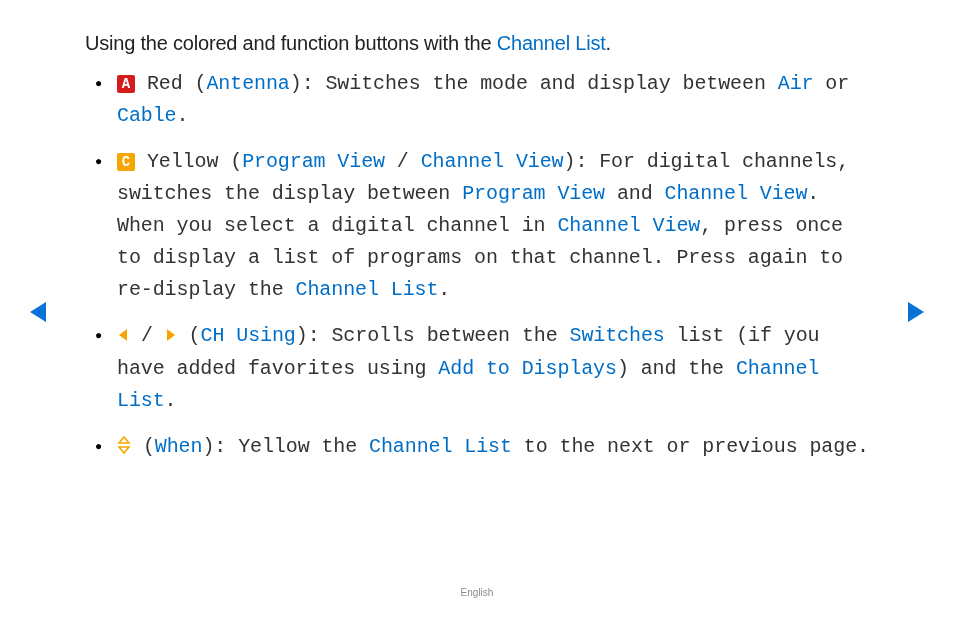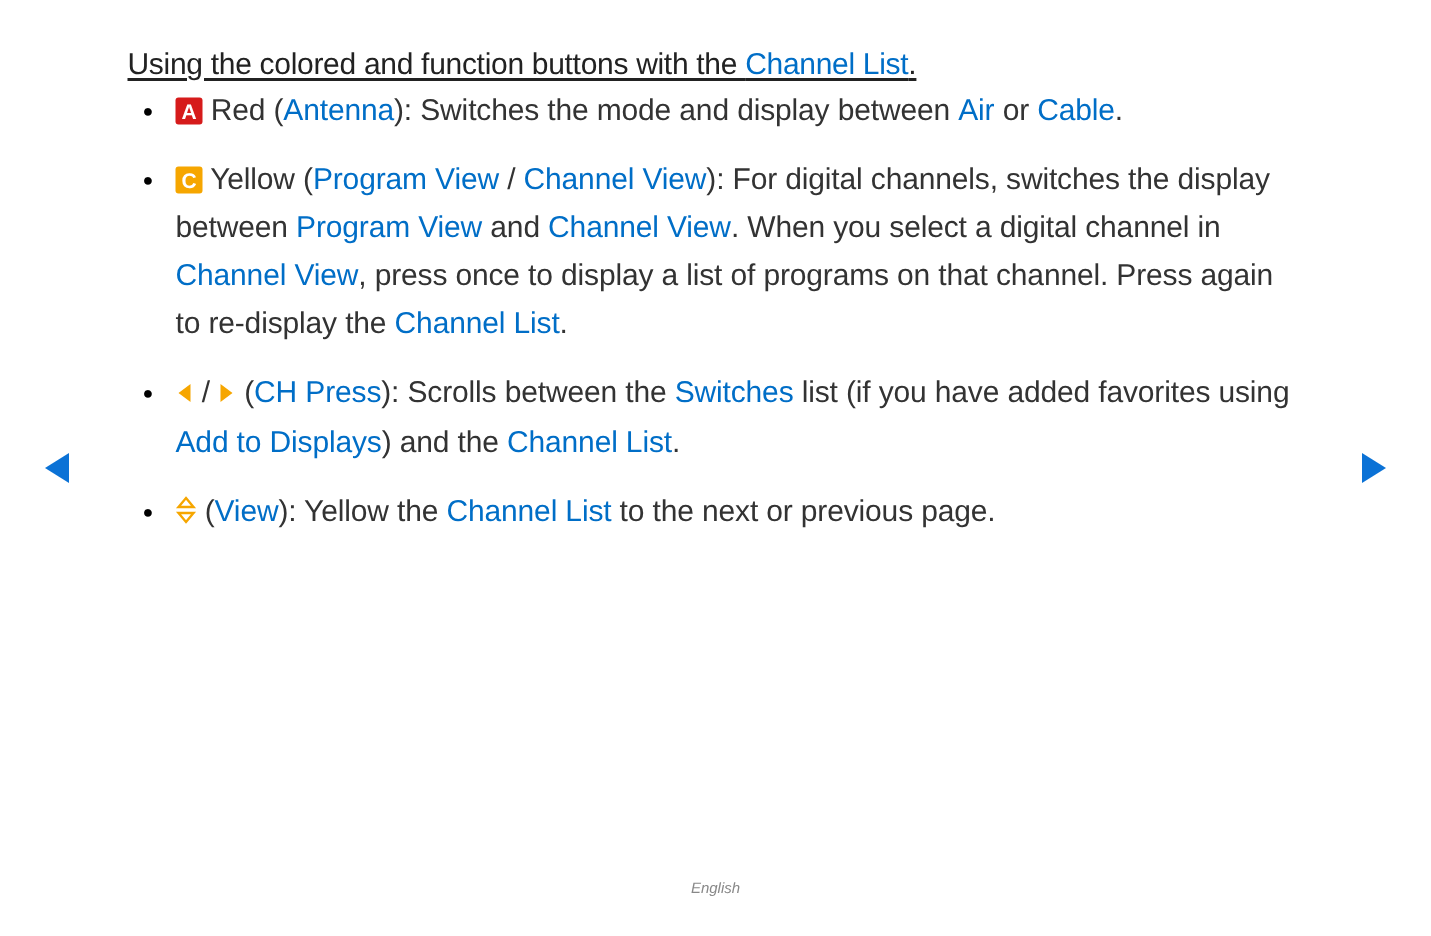--- a/index.html
+++ b/index.html
@@ -13,38 +13,38 @@
     position: relative;
   }
   .page {
     position: absolute;
     left: 85px;
     right: 85px;
     top: 28px;
   }
   .heading {
     font-weight: 400;
-    text-decoration: underline;
     text-underline-offset: 3px;
     line-height: 1.5;
-    margin-bottom: 0;
+    margin-bottom: 10px;
     letter-spacing: -0.2px;
     color: #222;
   }
   ul {
     list-style: none;
     padding-left: 32px;
   }
   li {
     margin-bottom: 14px;
     line-height: 1.6;
     position: relative;
     color: #333;
     font-weight: 300;
     letter-spacing: -0.1px;
+    font-family: Liberation Mono, monospace;
   }
   li::before {
     content: "●";
     position: absolute;
     left: -22px;
     top: 0;
     font-size: 12px;
     line-height: 32px;
     color: #000;
   }
@@ -97,21 +97,20 @@
   .nav-right { right: 28px; }
   .footer {
     position: absolute;
     bottom: 26px;
     left: 0;
     right: 0;
     text-align: center;
     font-size: 10px;
     color: #888;
     font-weight: 300;
-    font-style: italic;
   }
 </style>
 </head>
 <body>
 
 <div class="page">
 
   <p class="heading">
     <span>Using the colored and function buttons with the </span><span class="blue">Channel List</span><span>.</span>
   </p>
@@ -124,29 +123,29 @@
 
     <li>
       <span class="yellow-badge">C</span><span> Yellow (</span><span class="blue">Program View</span><span> / </span><span class="blue">Channel View</span><span>): For digital channels, switches the display between </span><span class="blue">Program View</span><span> and </span><span class="blue">Channel View</span><span>. When you select a digital channel in </span><span class="blue">Channel View</span><span>, press once to display a list of programs on that channel. Press again to re-display the </span><span class="blue">Channel List</span><span>.</span>
     </li>
 
     <li>
       <span class="tri-left"><svg width="12" height="14" viewBox="0 0 12 14">
             <polygon points="10,1 10,13 2,7" fill="#f6a600"></polygon>
           </svg></span><span> / </span><span class="tri-right"><svg width="12" height="14" viewBox="0 0 12 14">
             <polygon points="2,1 2,13 10,7" fill="#f6a600"></polygon>
-          </svg></span><span> (</span><span class="blue">CH Press</span><span>): Scrolls between the </span><span class="blue">Switches</span><span> list (if you have added favorites using </span><span class="blue">Add to Displays</span><span>) and the </span><span class="blue">Channel List</span><span>.</span>
+          </svg></span><span> (</span><span class="blue">CH Using</span><span>): Scrolls between the </span><span class="blue">Switches</span><span> list (if you have added favorites using </span><span class="blue">Add to Displays</span><span>) and the </span><span class="blue">Channel List</span><span>.</span>
     </li>
 
 
     <li>
       <span class="arrows-updown"><svg width="14" height="20" viewBox="0 0 14 20">
             <polygon points="7,2 12,8 2,8" fill="none" stroke="#f6a600" stroke-width="1.6"></polygon>
             <polygon points="7,18 12,12 2,12" fill="none" stroke="#f6a600" stroke-width="1.6"></polygon>
-          </svg></span><span> (</span><span class="blue">View</span><span>): Yellow the </span><span class="blue">Channel List</span><span> to the next or previous page.</span>
+          </svg></span><span> (</span><span class="blue">When</span><span>): Yellow the </span><span class="blue">Channel List</span><span> to the next or previous page.</span>
     </li>
 
   </ul>
 </div>
 
 <div class="nav-left">
   <svg width="20" height="24" viewBox="0 0 20 24">
       <polygon points="18,2 18,22 2,12" fill="#0b72d6"></polygon>
     </svg>
 </div>

